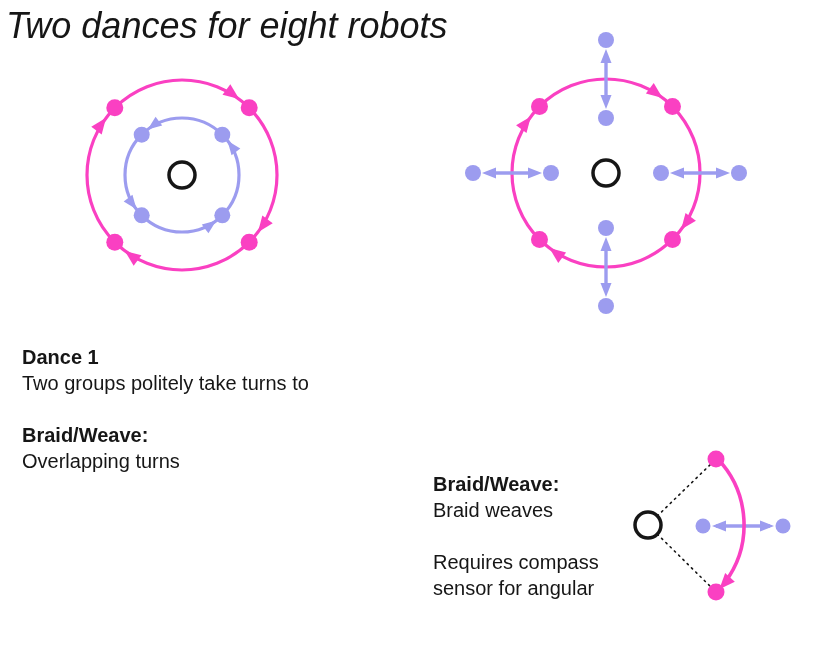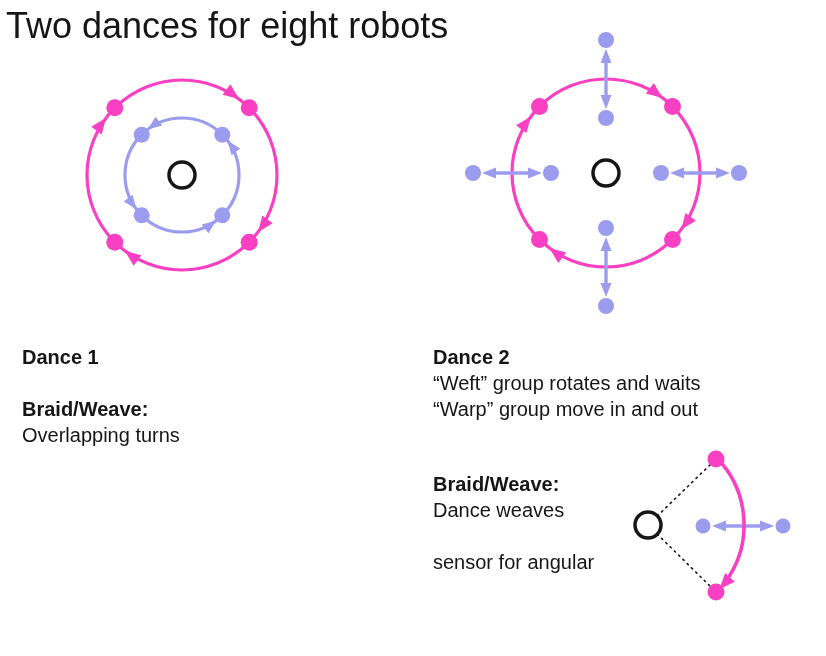--- a/index.html
+++ b/index.html
@@ -19,20 +19,21 @@
   .page-title {
     position: absolute;
     left: 6px;
     top: 5px;
     font-size: 36px;
     font-weight: 400;
     letter-spacing: 0px;
     color: var(--c-ink);
     margin: 0;
     white-space: nowrap;
+    font-style: italic;
   }
   .tb { position: absolute; }
   .tb p {
     margin: 0;
     font-size: 20px;
     line-height: 26px;
     white-space: nowrap;
     color: var(--c-ink);
   }
   .tb p.bold { font-weight: 700; }
@@ -117,35 +118,32 @@
     <polygon class="fill-purple" points="0,0 -14,-5.5 -14,5.5" transform="translate(275,148) rotate(0)"></polygon>
     <polygon class="fill-purple" points="0,0 -14,-5.5 -14,5.5" transform="translate(215,148) rotate(180)"></polygon>
     <circle class="fill-purple" cx="284" cy="148" r="8"></circle>
     <circle class="fill-purple" cx="206" cy="148" r="8"></circle>
 
     <circle class="center-marker" cx="151" cy="148" r="13"></circle>
   </svg>
 
   <div class="tb" style="left:22px; top:344px;">
     <p class="bold">Dance 1</p>
+    <p>Two groups politely take turns to</p>
     <div class="spacer"></div>
     <p class="bold">Braid/Weave:</p>
     <p>Overlapping turns</p>
   </div>
 
-  <div class="tb" style="left:433px; top:344px;">
-    <p class="bold">Dance 2</p>
-    <p>“Weft” group rotates and waits</p>
-    <p>“Warp” group move in and out</p>
-  </div>
 
   <div class="tb" style="left:433px; top:471px;">
     <p class="bold">Braid/Weave:</p>
-    <p>Dance weaves</p>
+    <p>Braid weaves</p>
     <div class="spacer"></div>
+    <p>Requires compass</p>
     <p>sensor for angular</p>
   </div>
 
   <svg class="abs" style="left:625px; top:445px;" width="195" height="170" viewBox="0 0 195 170">
     <line class="dotted-line" x1="32.3" y1="71" x2="85.3" y2="19.6"></line>
     <line class="dotted-line" x1="32.3" y1="89.1" x2="85.3" y2="141.4"></line>
 
     <line class="shaft-purple" x1="91" y1="81" x2="145" y2="81"></line>
     <polygon class="fill-purple" points="0,0 -14,-5.5 -14,5.5" transform="translate(87,81) rotate(180)"></polygon>
     <polygon class="fill-purple" points="0,0 -14,-5.5 -14,5.5" transform="translate(149,81) rotate(0)"></polygon>

